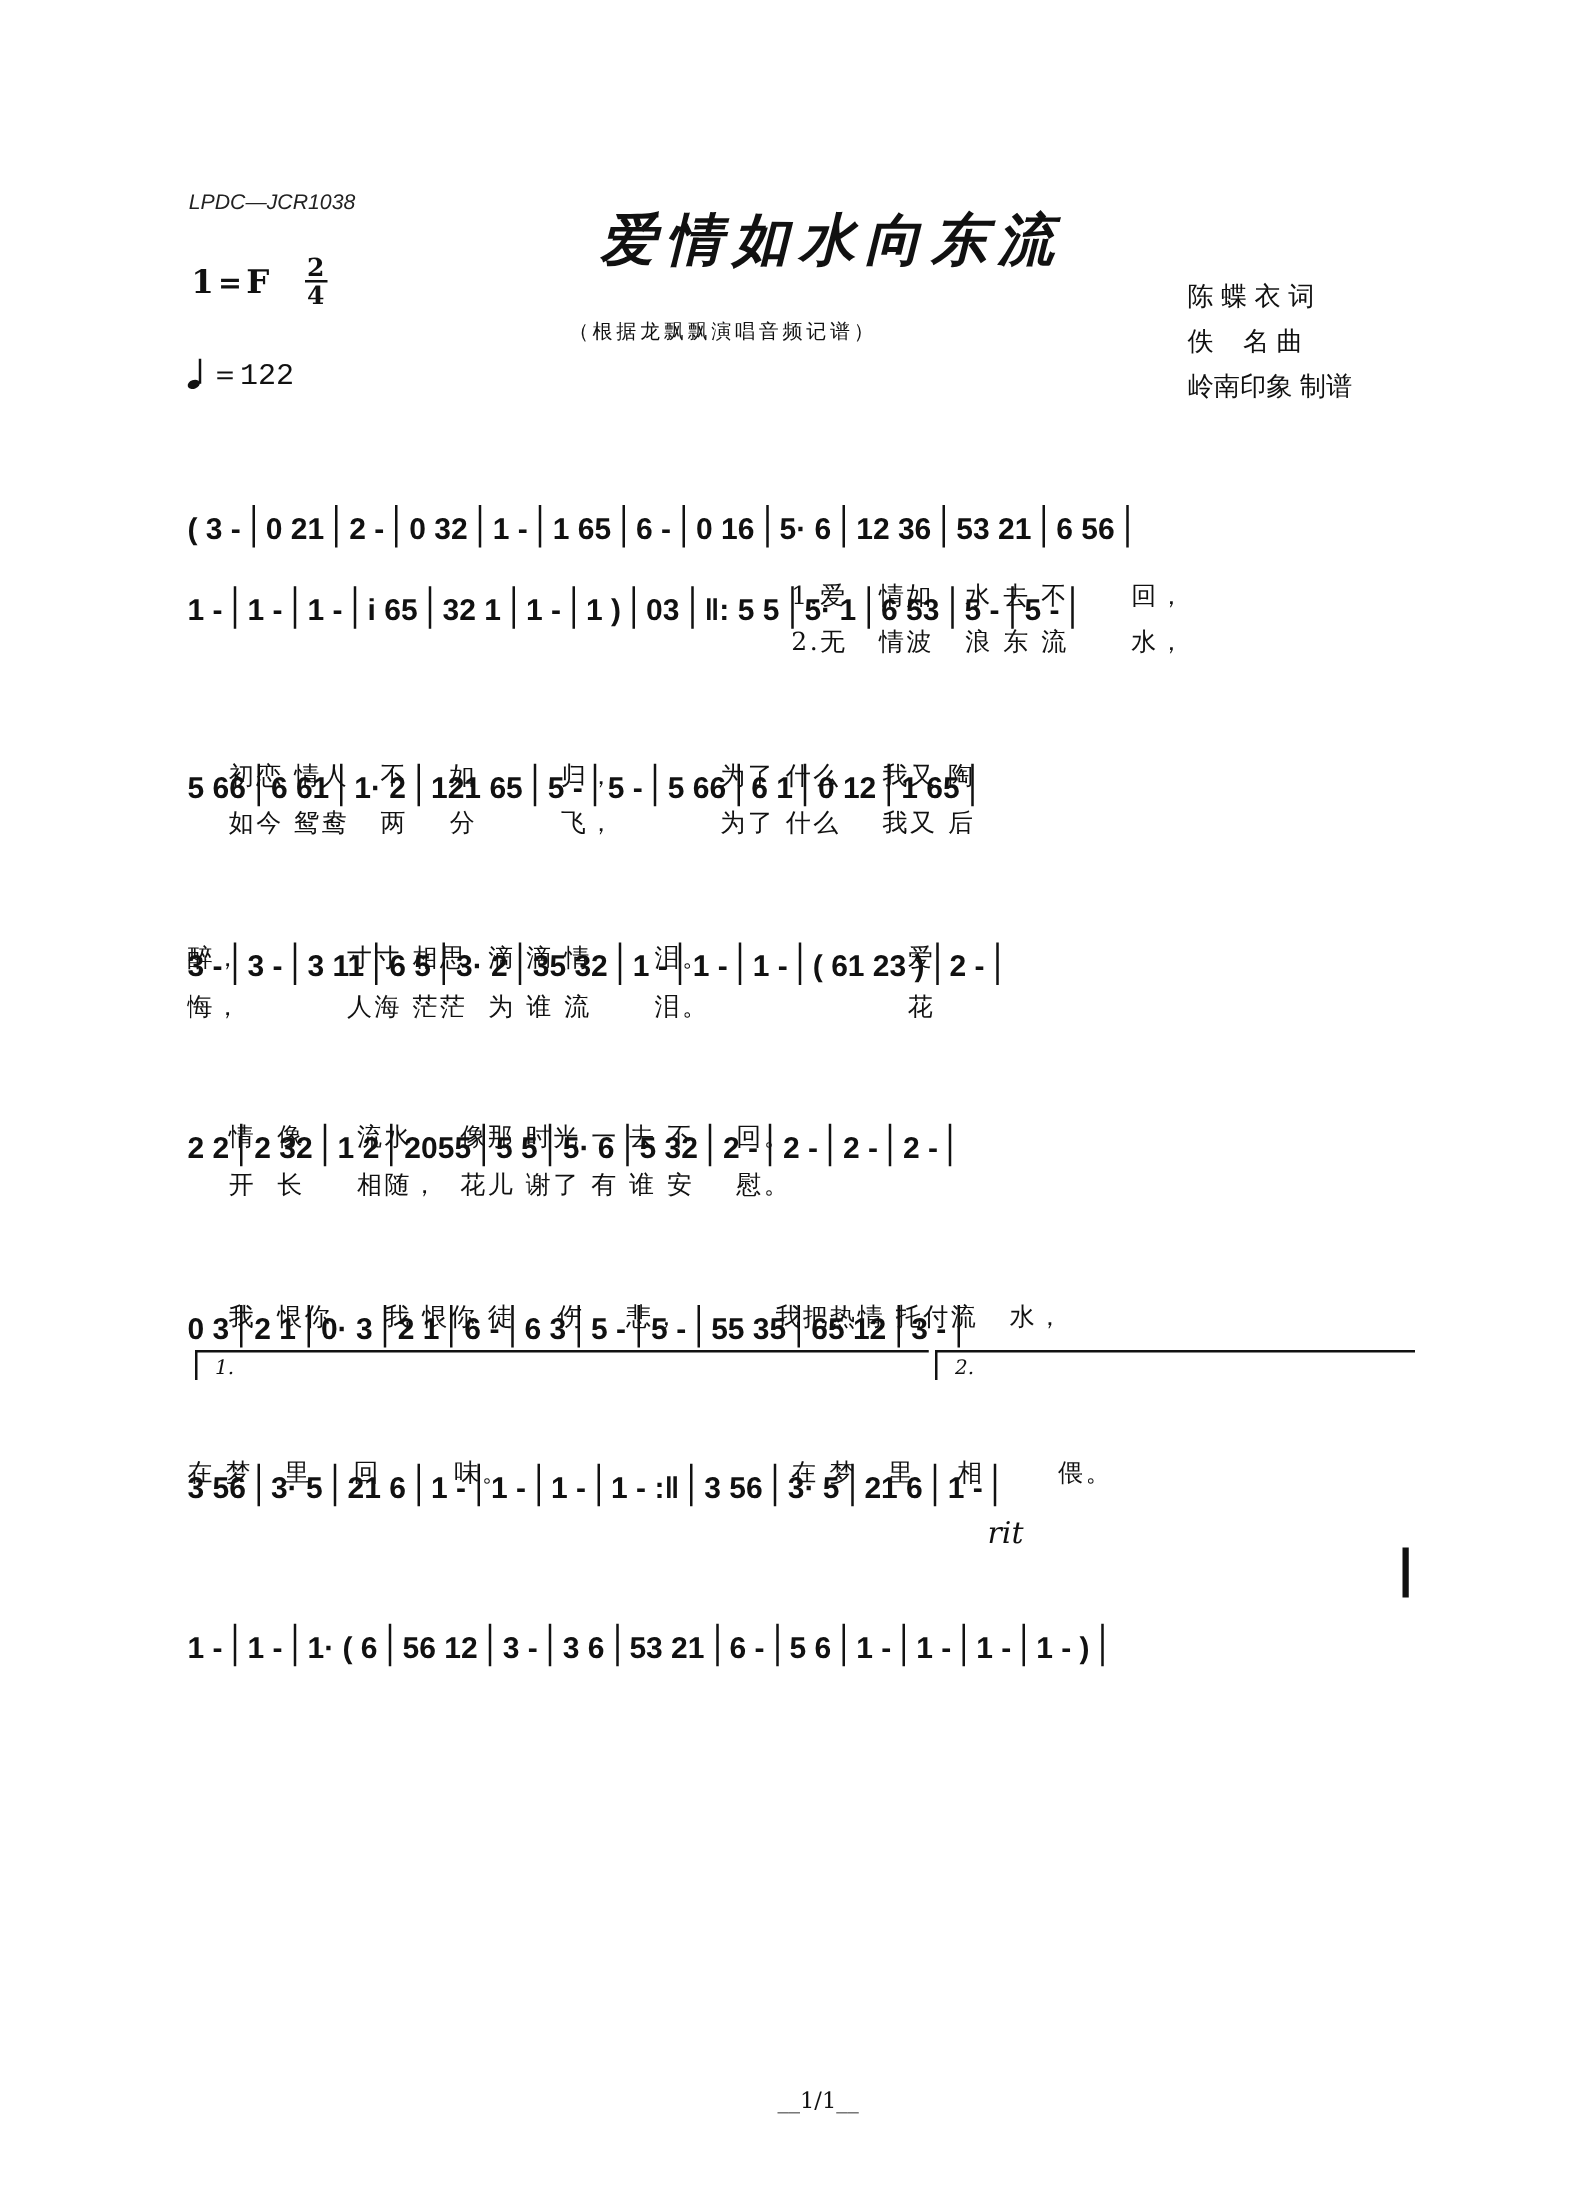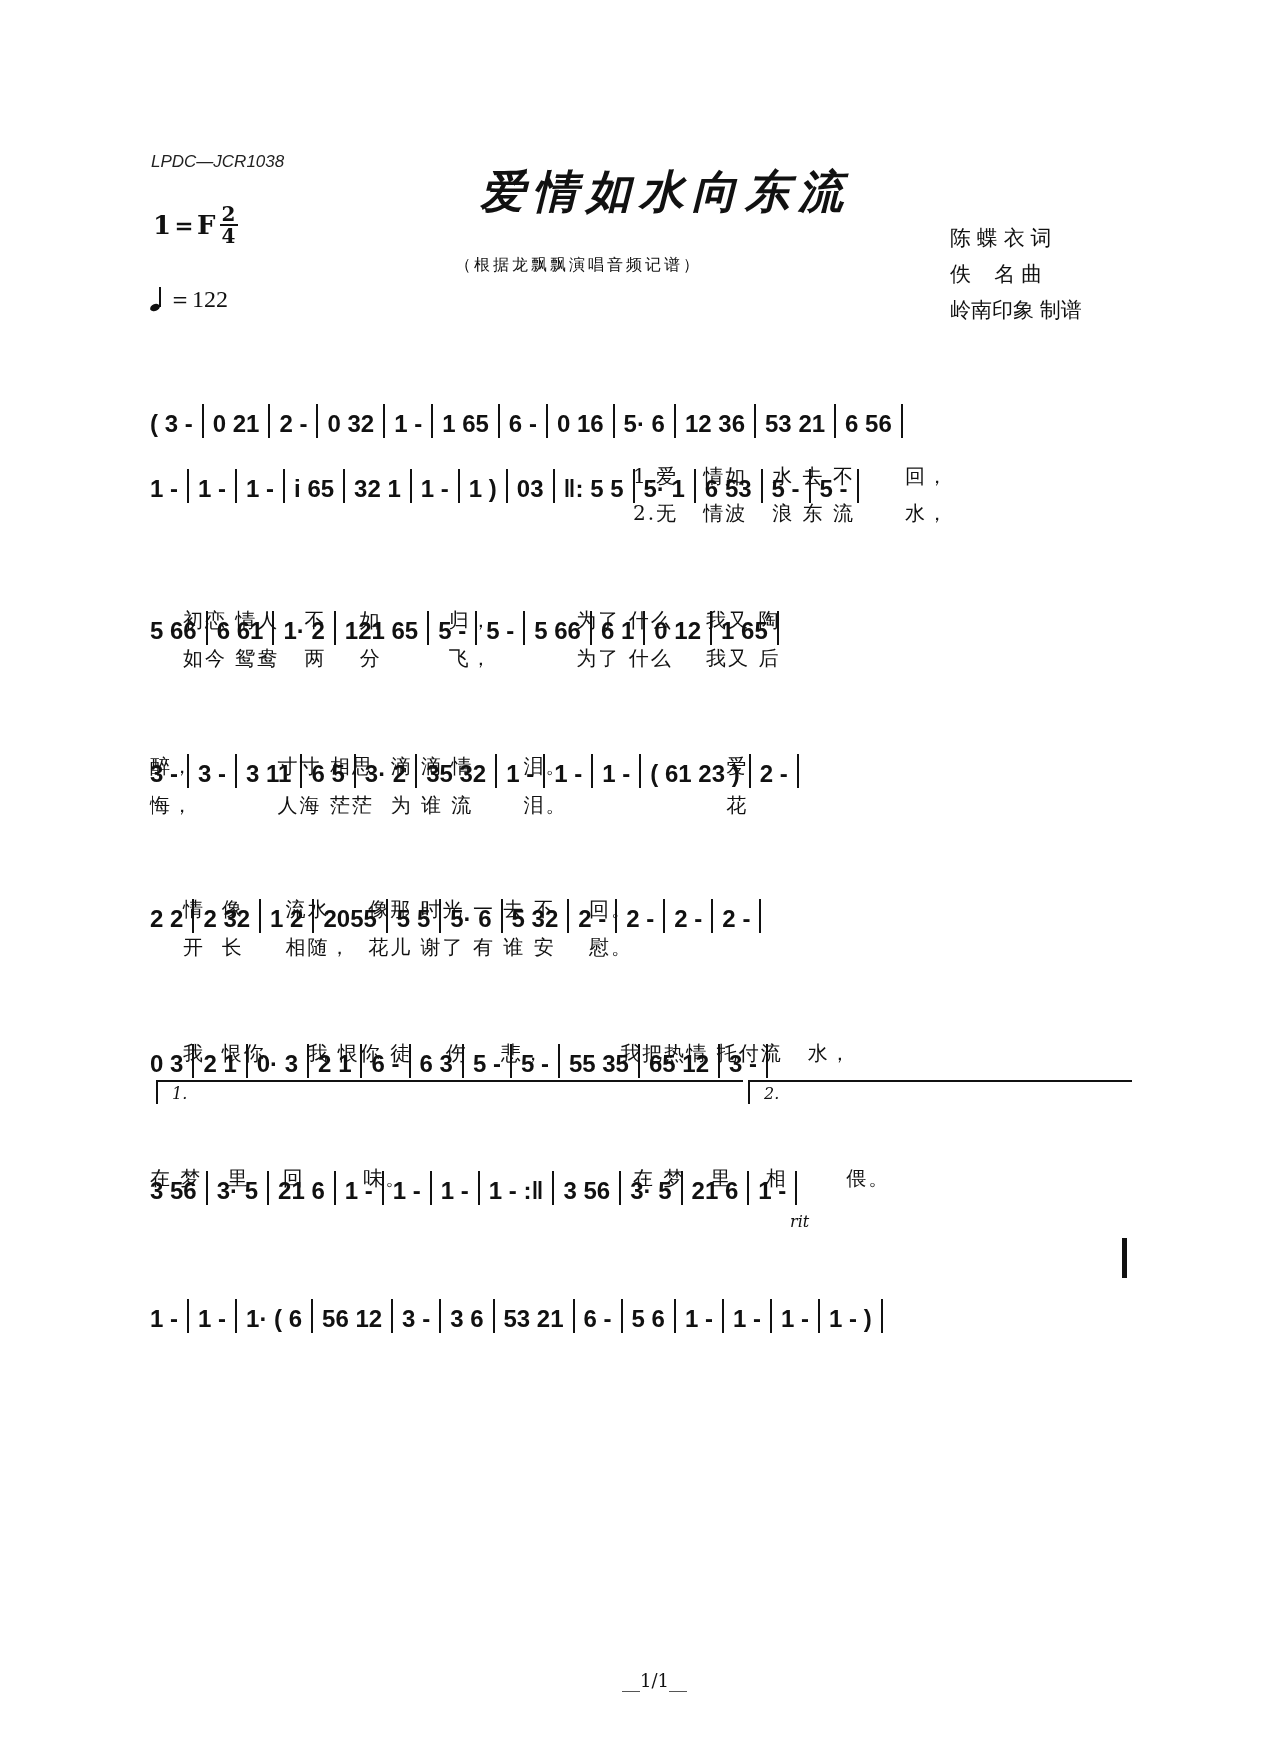--- a/index.html
+++ b/index.html
@@ -1,38 +1,38 @@
 <!DOCTYPE html>
 <html><head>
 <meta charset="utf-8">
 <style>
   html, body { margin: 0; padding: 0; background: #ffffff; }
   body { width: 1272px; height: 1752px; position: relative; overflow: hidden; color: #111; font-family: "DejaVu Sans", sans-serif; }
   .abs { position: absolute; }
   .catalog { left: 151px; top: 152px; font-family: "Liberation Sans", sans-serif; font-style: italic; font-size: 17px; color: #222; }
   .title { left: 480px; top: 162px; font-family: "DejaVu Serif", serif; font-weight: bold; font-size: 45px; letter-spacing: 8px; font-style: italic; }
   .subtitle { left: 455px; top: 255px; font-family: "DejaVu Serif", serif; font-size: 16px; letter-spacing: 3px; }
-  .key { left: 153px; top: 204px; font-family: "DejaVu Serif", serif; font-weight: bold; font-size: 26px; display: flex; align-items: center; gap: 4px; }
+  .key { left: 153px; top: 204px; font-family: "DejaVu Serif", serif; font-weight: bold; font-size: 26px; display: flex; align-items: center; gap: 28px; }
   .frac { display: inline-flex; flex-direction: column; align-items: center; font-size: 20px; line-height: 20px; }
   .frac .bar { width: 18px; height: 2px; background: #111; }
-  .tempo { left: 150px; top: 283px; font-family: Liberation Serif, serif; font-size: 24px; display: flex; align-items: center; gap: 6px; }
+  .tempo { left: 150px; top: 283px; font-family: Liberation Mono, monospace; font-size: 24px; display: flex; align-items: center; gap: 6px; }
   .note-glyph { display: inline-block; position: relative; width: 12px; height: 24px; }
   .note-glyph .stem { position: absolute; right: 1px; top: 0; width: 2px; height: 20px; background: #111; }
   .note-glyph .head { position: absolute; left: 0; bottom: 0; width: 10px; height: 7px; background: #111; border-radius: 50%; transform: rotate(-20deg); }
   .credits { left: 950px; top: 220px; font-family: Liberation Sans, sans-serif; font-size: 21px; line-height: 36px; }
   .credits div { white-space: pre; }
 
   .staff { position: absolute; left: 150px; width: 980px; font-family: "Liberation Sans", sans-serif; font-weight: bold; font-size: 24px; white-space: pre; }
   .staff .notes { display: flex; align-items: flex-end; height: 32px; }
   .measure { display: inline-flex; align-items: flex-end; gap: 10px; padding: 0 9px; border-right: 2px solid #111; height: 34px; position: relative; }
   .measure.first { padding-left: 0; }
   .lyr { position: absolute; left: 150px; font-family: "DejaVu Serif", serif; font-size: 20px; white-space: pre; letter-spacing: 2px; text-align: center; }
   .volta { position: absolute; border-top: 2px solid #111; border-left: 2px solid #111; height: 22px; }
   .volta span { font-family: "DejaVu Serif", serif; font-style: italic; font-size: 16px; position: absolute; left: 14px; top: 2px; }
-  .rit { position: absolute; left: 790px; top: 1212px; font-family: "DejaVu Serif", serif; font-style: italic; font-size: 16px; }
+  .rit { position: absolute; left: 790px; top: 1212px; font-family: "DejaVu Serif", serif; font-style: italic; font-size: 24px; }
   .footer { left: 151px; top: 1298px; font-family: "Liberation Sans", sans-serif; font-style: italic; font-size: 16px; line-height: 24px; color: #222; }
   .footer span { margin-right: 40px; }
   .pagenum { left: 622px; top: 1670px; font-family: "DejaVu Serif", serif; font-size: 18px; }
   .finalbar { position: absolute; left: 1122px; top: 1238px; width: 5px; height: 40px; background: #111; }
 </style>
 </head>
 <body>
 
 <div class="abs catalog">LPDC—JCR1038</div>
 <div class="abs title">爱情如水向东流</div>

